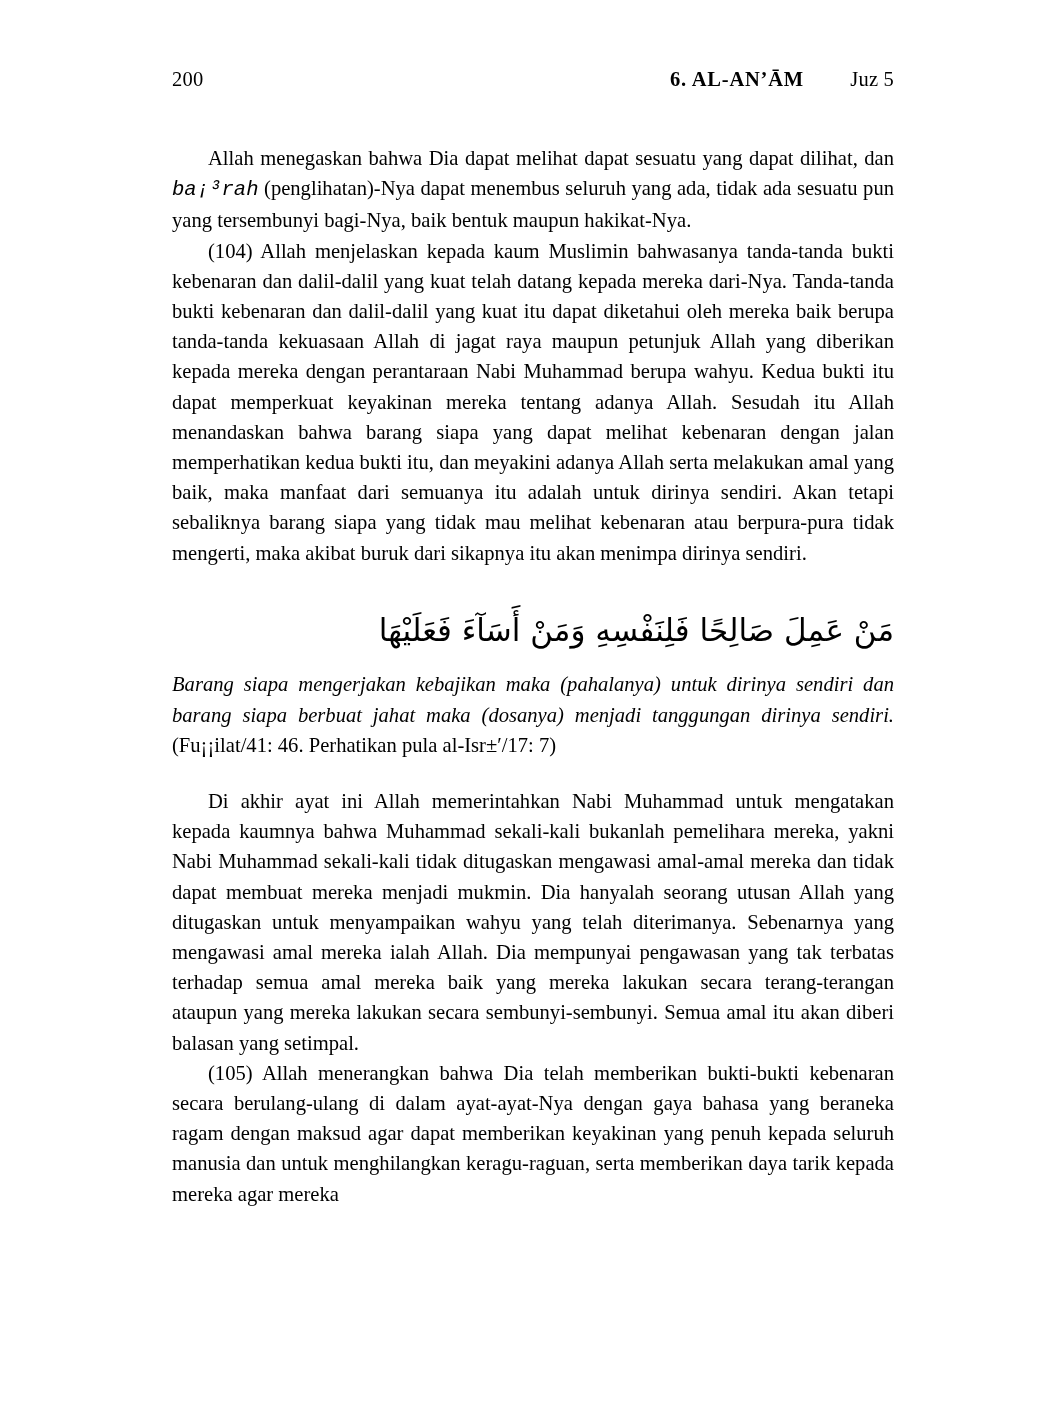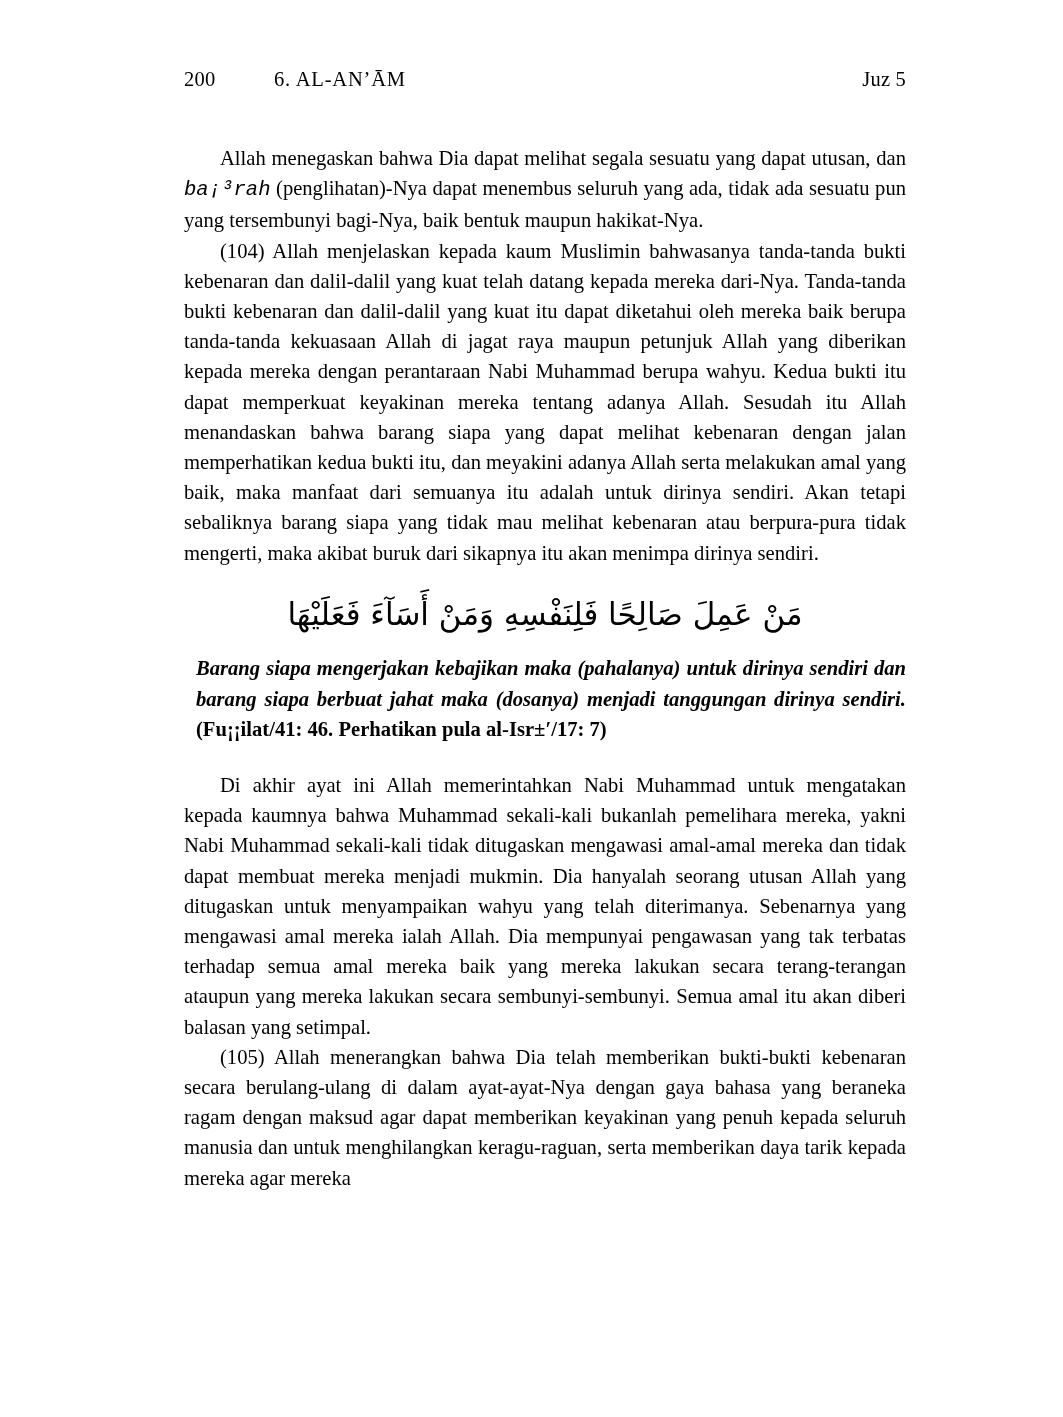--- a/index.html
+++ b/index.html
@@ -18,73 +18,72 @@
   .page {
     position: absolute;
     left: 0;
     top: 0;
     width: 1063px;
     height: 1417px;
     background: #fff;
   }
   .content {
     position: absolute;
-    left: 184px;
+    left: 172px;
     top: 68px;
     width: 722px;
   }
   .header {
     display: flex;
     align-items: baseline;
     justify-content: space-between;
     font-size: 20.5px;
     letter-spacing: 0.2px;
     margin-bottom: 52px;
   }
   .header .page-number {
     width: 90px;
     text-align: left;
   }
   .header .surah-title {
     flex: 1;
-    text-align: left;
+    text-align: right;
     letter-spacing: 0.8px;
+    font-weight: bold;
   }
   .header .juz {
     width: 90px;
     text-align: right;
   }
   p.body-par {
     margin: 0;
     font-size: 20.6px;
     line-height: 30.2px;
     text-align: justify;
     text-indent: 36px;
     text-justify: inter-word;
     hyphens: none;
   }
   .italic {
     font-style: italic;
     font-family: Liberation Mono, monospace;
   }
   .arabic {
-    margin: 22px 0 14px 0;
-    text-align: center;
+    margin: 38px 0 14px 0;
     font-family: "DejaVu Sans", sans-serif;
     font-size: 31px;
     line-height: 1.6;
     direction: rtl;
     unicode-bidi: bidi-override;
   }
   .quote {
-    margin: 6px 0 0 12px;
+    margin: 6px 0 0 0;
     font-size: 20.6px;
     line-height: 30.2px;
     text-align: justify;
-    font-weight: bold;
   }
   .quote .q-italic {
     font-style: italic;
   }
   .gap-after-quote {
     height: 26px;
   }
 </style>
 </head>
 <body>
@@ -92,21 +91,21 @@
 <div class="page">
   <div class="content">
 
     <div class="header">
       <div class="page-number">200</div>
       <div class="surah-title">6. AL-AN’ĀM</div>
       <div class="juz">Juz 5</div>
     </div>
 
     <div>
-      <p class="body-par" id="par-1"><span>Allah menegaskan bahwa Dia dapat melihat segala sesuatu yang dapat utusan, dan </span><span class="italic">ba¡³rah</span><span> (penglihatan)-Nya dapat menembus seluruh yang ada, tidak ada sesuatu pun yang tersembunyi bagi-Nya, baik bentuk maupun hakikat-Nya.</span></p>
+      <p class="body-par" id="par-1"><span>Allah menegaskan bahwa Dia dapat melihat dapat sesuatu yang dapat dilihat, dan </span><span class="italic">ba¡³rah</span><span> (penglihatan)-Nya dapat menembus seluruh yang ada, tidak ada sesuatu pun yang tersembunyi bagi-Nya, baik bentuk maupun hakikat-Nya.</span></p>
       <p class="body-par" id="par-3"><span>(104) Allah menjelaskan kepada kaum Muslimin bahwasanya tanda-tanda bukti kebenaran dan dalil-dalil yang kuat telah datang kepada mereka dari-Nya. Tanda-tanda bukti kebenaran dan dalil-dalil yang kuat itu dapat diketahui oleh mereka baik berupa tanda-tanda kekuasaan Allah di jagat raya maupun petunjuk Allah yang diberikan kepada mereka dengan perantaraan Nabi Muhammad berupa wahyu. Kedua bukti itu dapat memperkuat keyakinan mereka tentang adanya Allah. Sesudah itu Allah menandaskan bahwa barang siapa yang dapat melihat kebenaran dengan jalan memperhatikan kedua bukti itu, dan meyakini adanya Allah serta melakukan amal yang baik, maka manfaat dari semuanya itu adalah untuk dirinya sendiri. Akan tetapi sebaliknya barang siapa yang tidak mau melihat kebenaran atau berpura-pura tidak mengerti, maka akibat buruk dari sikapnya itu akan menimpa dirinya sendiri.</span></p>
     </div>
 
     <div class="arabic">مَنْ عَمِلَ صَالِحًا فَلِنَفْسِهِ وَمَنْ أَسَآءَ فَعَلَيْهَا</div>
 
     <p class="quote">
       <span class="q-italic">Barang siapa mengerjakan kebajikan maka (pahalanya) untuk dirinya sendiri dan barang siapa berbuat jahat maka (dosanya) menjadi tanggungan dirinya sendiri.</span><span> (Fu¡¡ilat/41: 46. Perhatikan pula al-Isr±ʹ/17: 7)</span>
     </p>
 
     <div class="gap-after-quote"></div>

